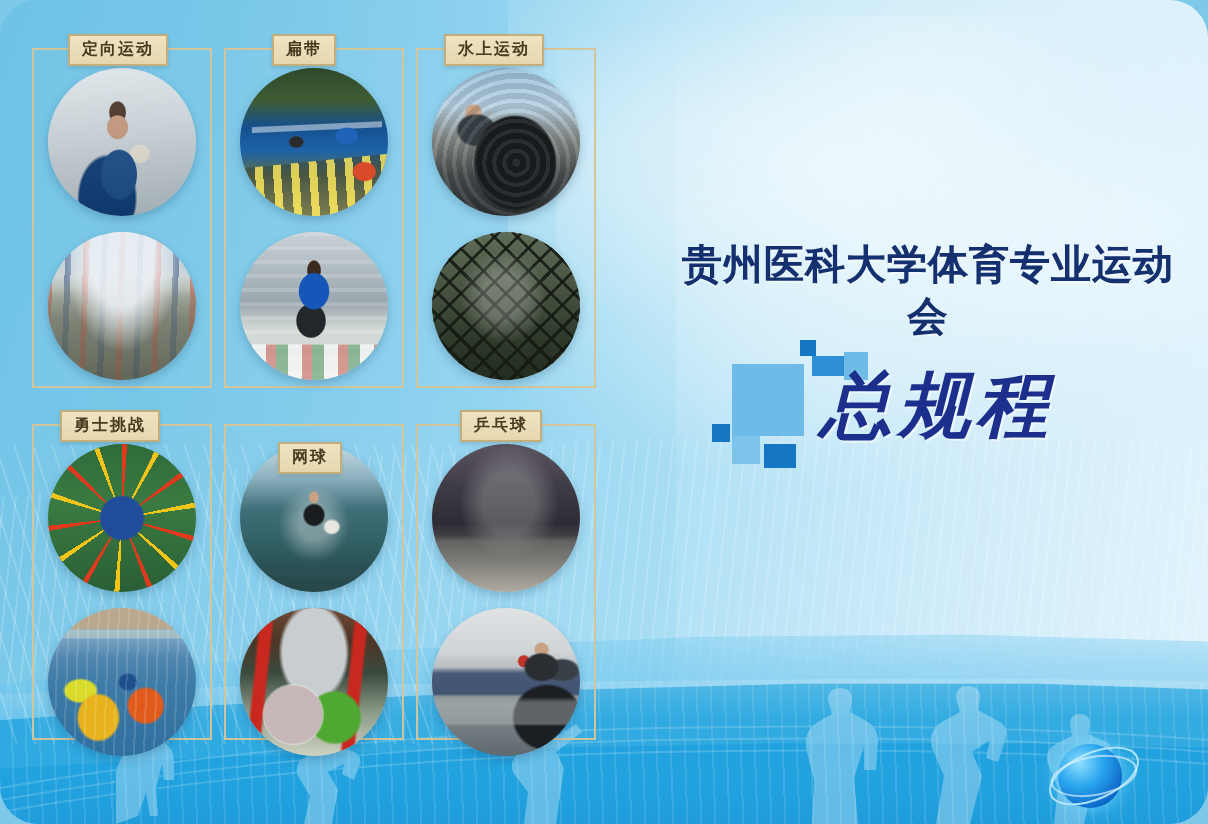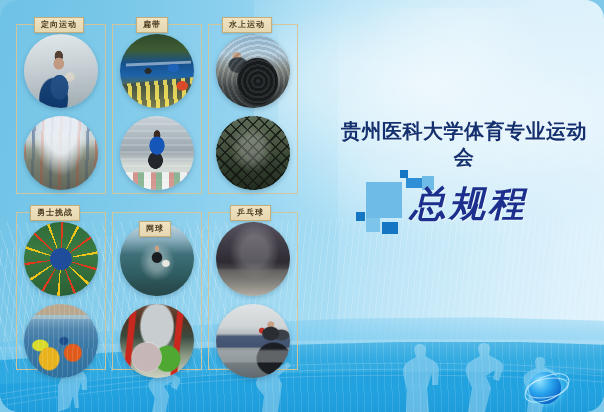--- a/index.html
+++ b/index.html
@@ -74,21 +74,21 @@
     font-size:4px;color:#1d3f86;letter-spacing:.3px;white-space:nowrap;}
   .seal-yr{position:absolute;left:50%;top:16px;transform:translateX(-50%);
     font-size:4px;color:#1d3f86;white-space:nowrap;}
   .uni-cn{margin-top:3px;font-size:16px;font-weight:bold;color:#1c3f88;
     font-family:"DejaVu Serif","Liberation Serif",serif;letter-spacing:1px;
     font-style:italic;}
   .uni-en{margin-top:2px;font-size:4.6px;color:#22468d;letter-spacing:.9px;font-weight:bold;}
 
   .main-title{position:absolute;left:335px;top:120px;width:258px;text-align:center;
     font-size:20px;line-height:26px;font-weight:bold;color:#14306e;letter-spacing:.5px;
-    font-family:Liberation Mono, monospace;
+    font-family:Liberation Serif, serif;
     text-shadow:0 1px 0 rgba(255,255,255,.45);}
 
   .deco{position:absolute;}
   .deco .sq{position:absolute;}
   .subtitle{position:absolute;left:410px;top:182px;
     font-size:36px;line-height:44px;font-weight:bold;font-style:italic;
     color:#1d2f8c;letter-spacing:3px;
     font-family:"DejaVu Sans","Liberation Sans",sans-serif;
     text-shadow:1px 1px 0 rgba(255,255,255,.55);}
 

